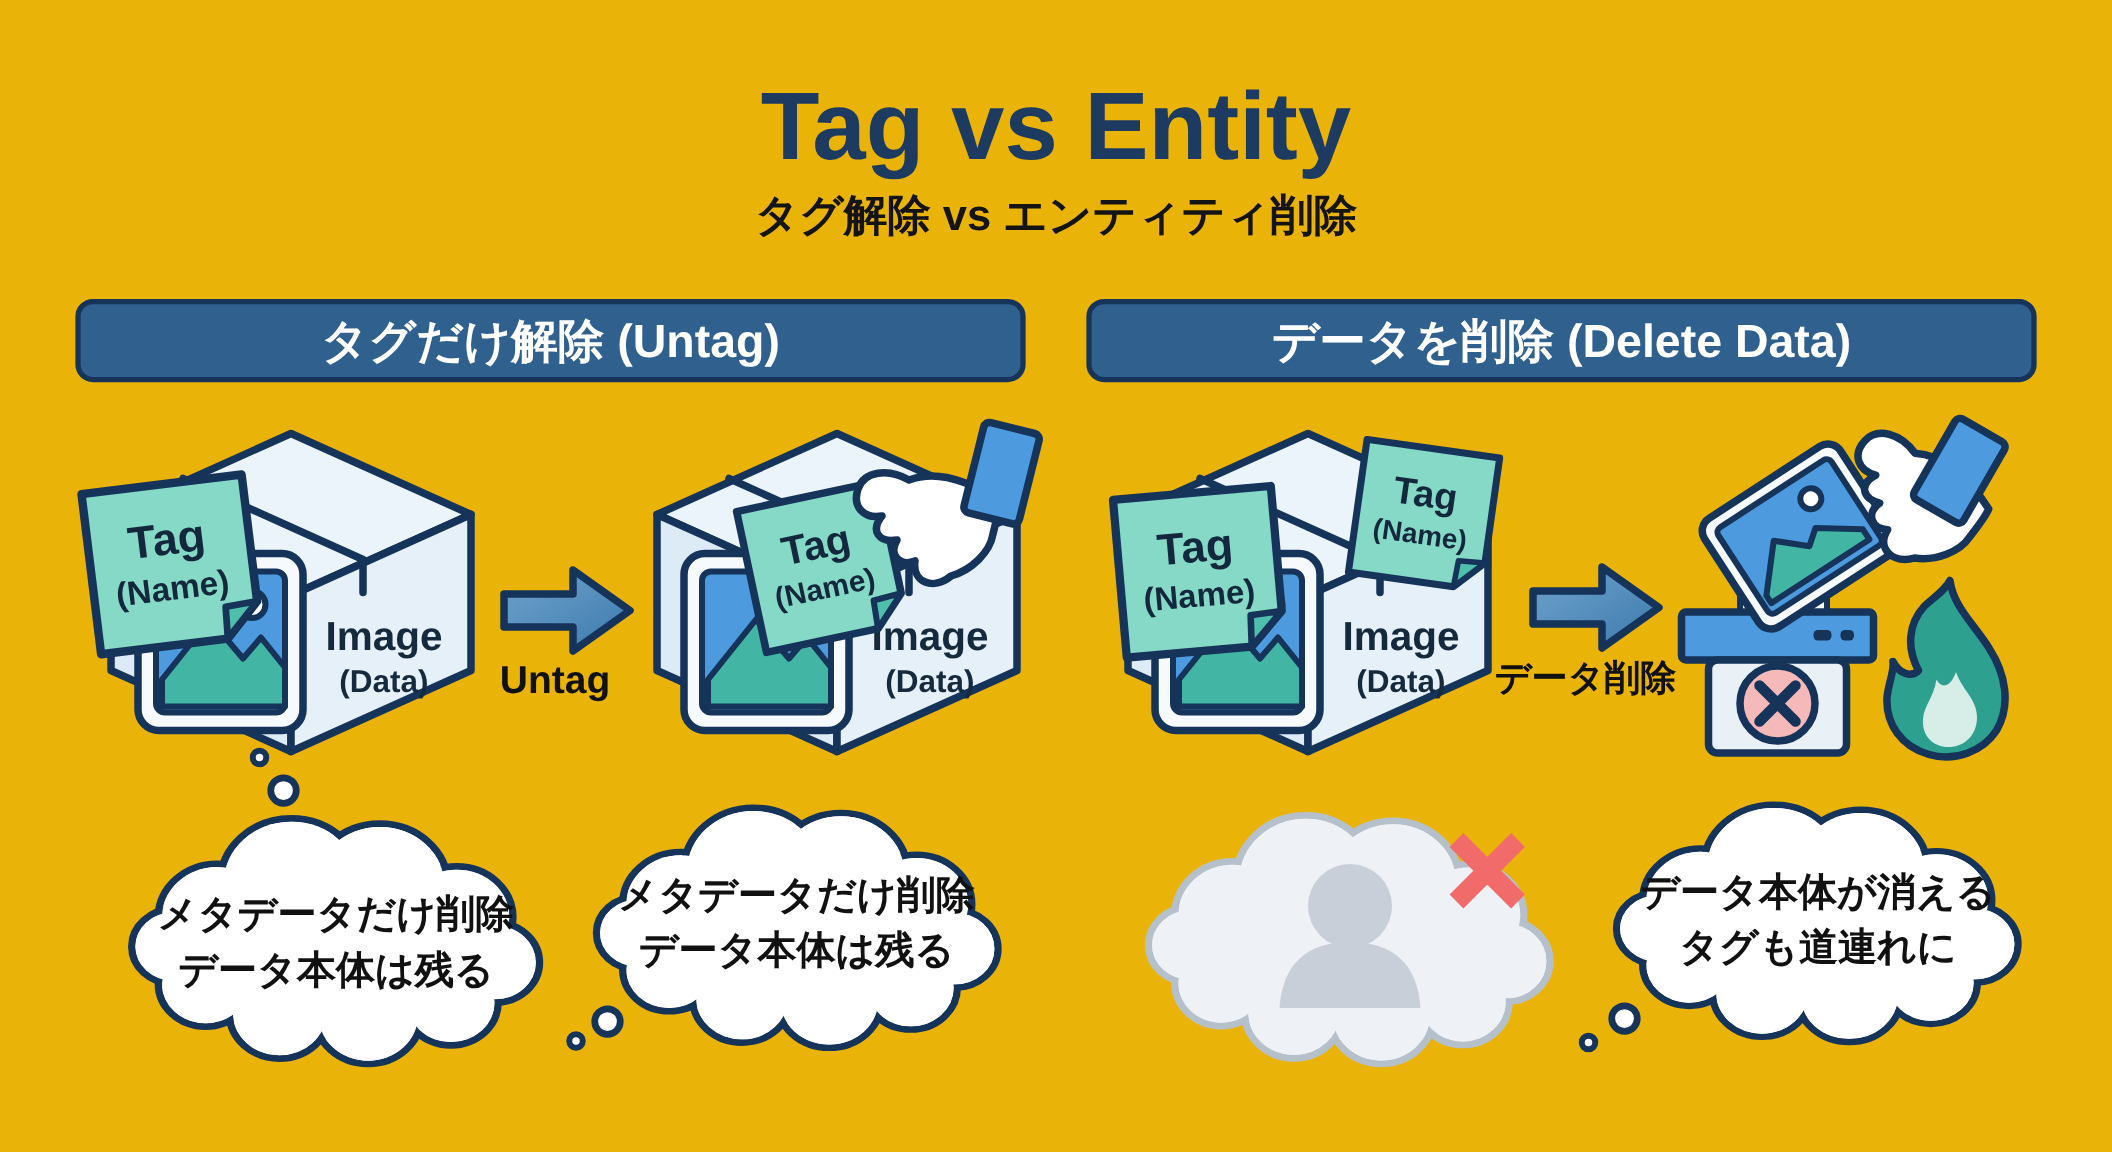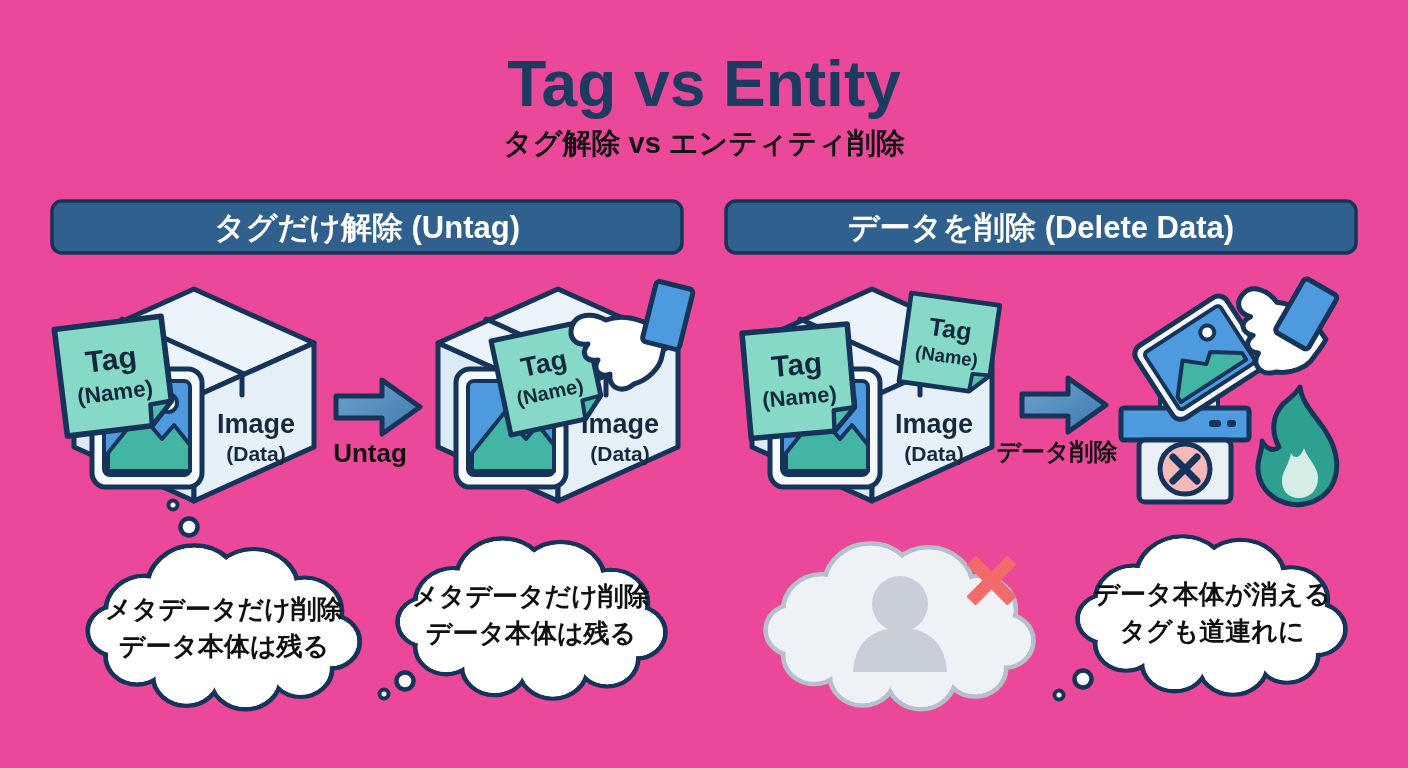--- a/index.html
+++ b/index.html
@@ -1,16 +1,16 @@
 <!DOCTYPE html>
 <html><head>
 <meta charset="utf-8">
 <style>
   html,body{margin:0;padding:0;background:#ffffff;}
-  .stage{width:1408px;height:768px;position:relative;background:#ec4899;overflow:hidden;}
+  .stage{width:1408px;height:768px;position:relative;background:#eab308;overflow:hidden;}
   svg{display:block;font-family:"Liberation Sans","DejaVu Sans",sans-serif;}
   .t-title{font-weight:700;font-size:64px;fill:#1D3B60;}
   .t-sub{font-weight:700;font-size:29px;fill:#141414;}
   .t-banner{font-weight:700;font-size:31px;fill:#ffffff;}
   .t-face{font-weight:700;font-size:27px;fill:#162A3E;}
   .t-face2{font-weight:700;font-size:21px;fill:#162A3E;}
   .t-tag{font-weight:700;font-size:27px;fill:#13283D;}
   .t-tag2{font-weight:700;font-size:20px;fill:#13283D;}
   .t-arrow{font-weight:700;font-size:26px;fill:#111111;}
   .t-arrowjp{font-weight:700;font-size:24px;fill:#111111;}

